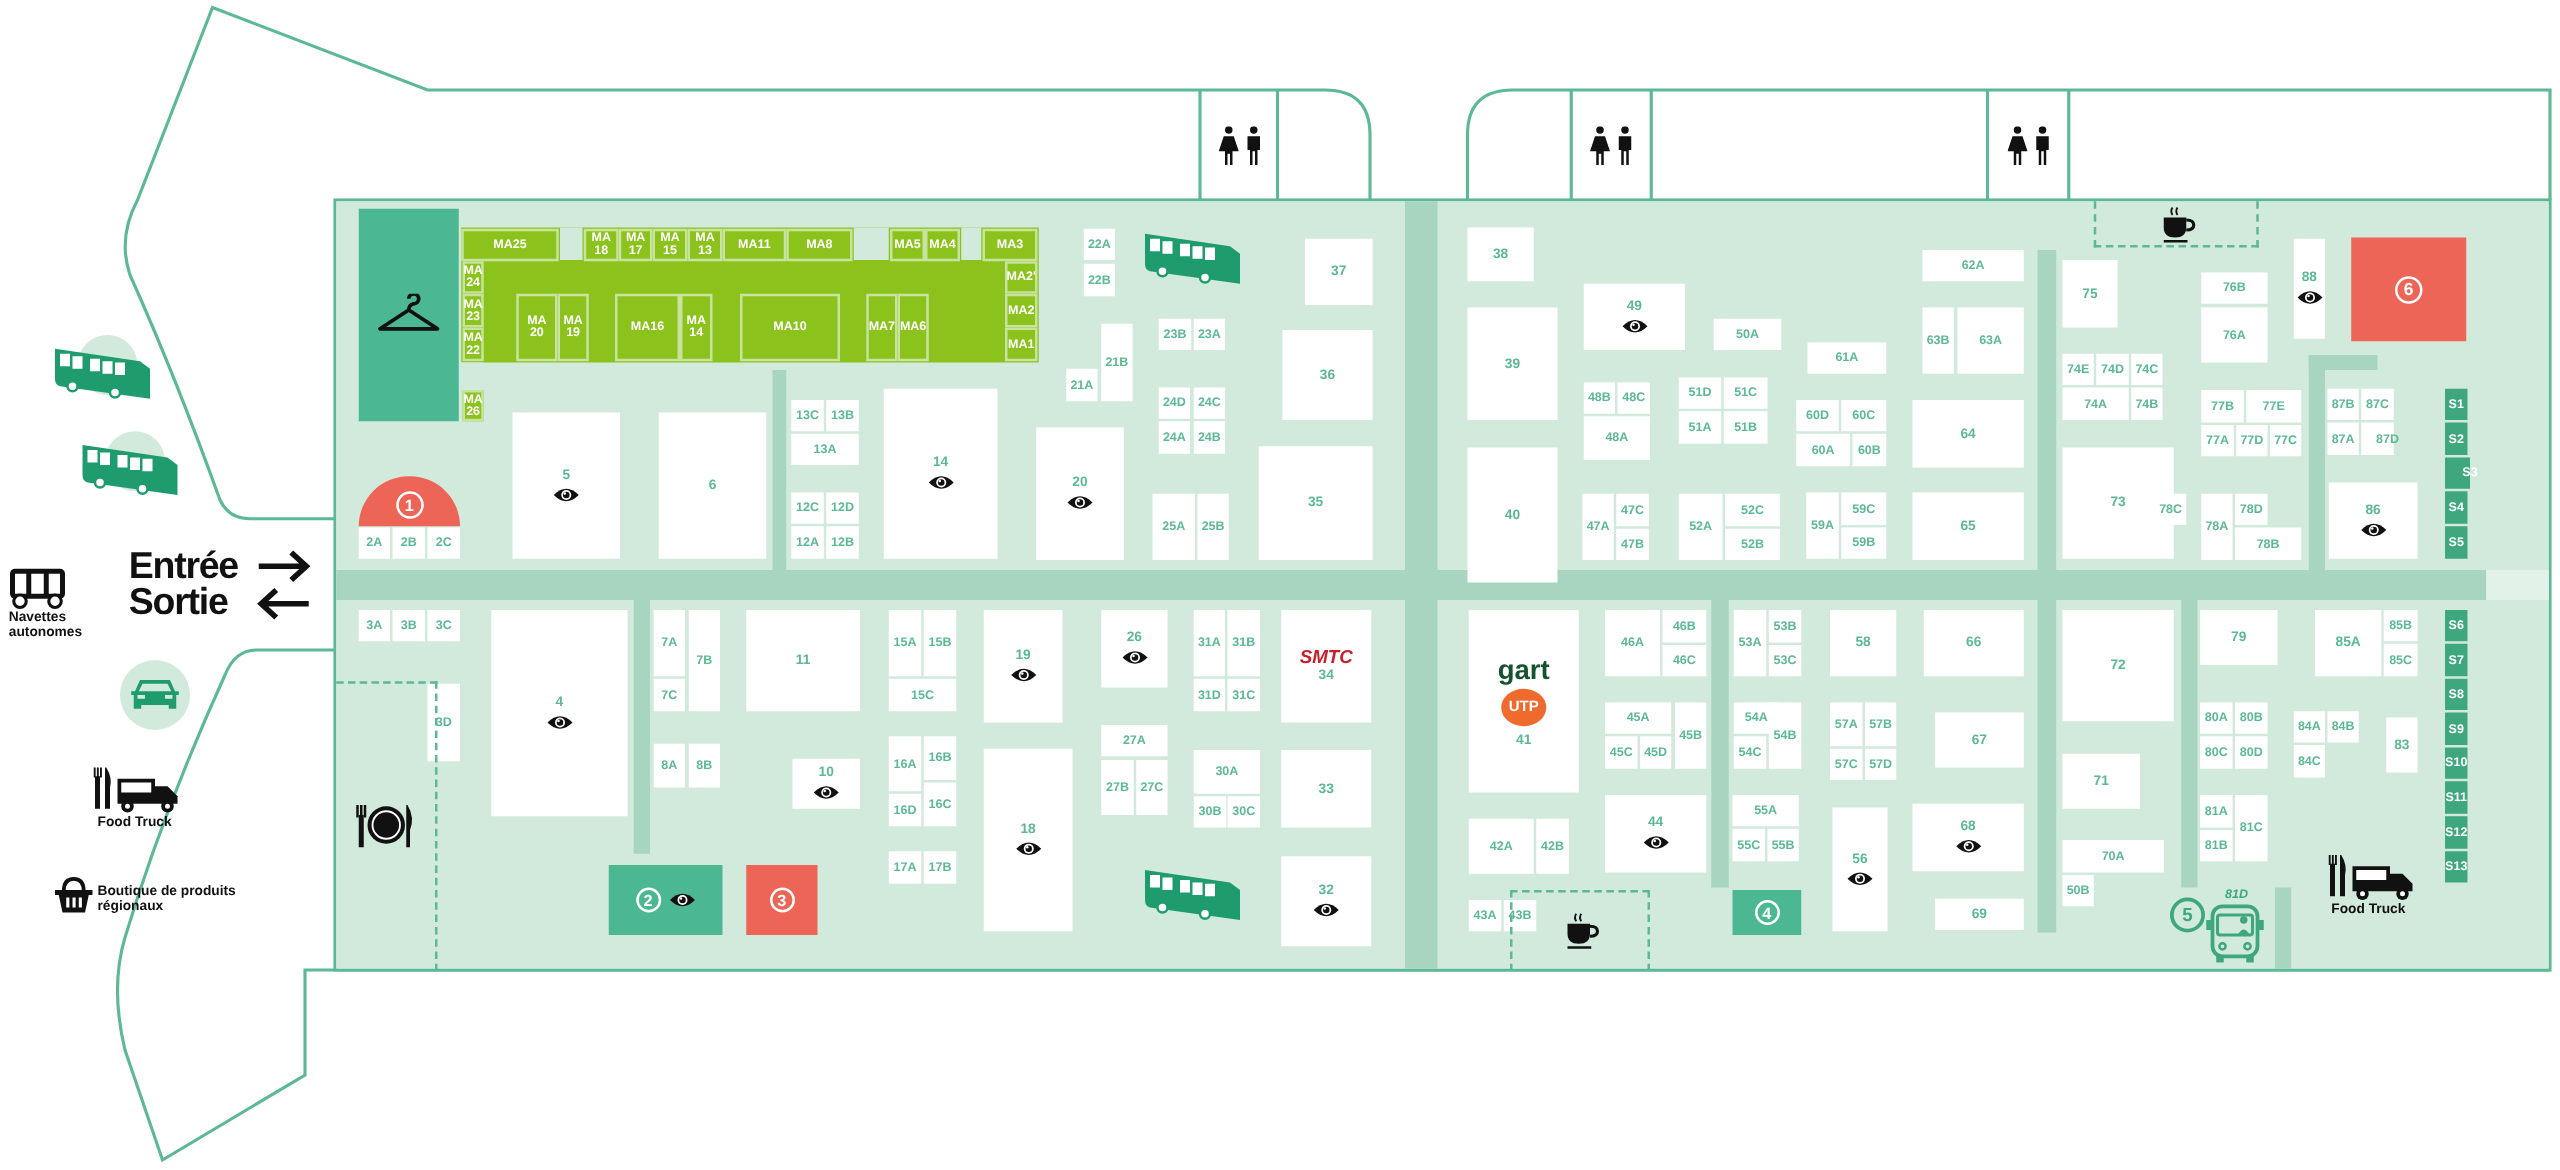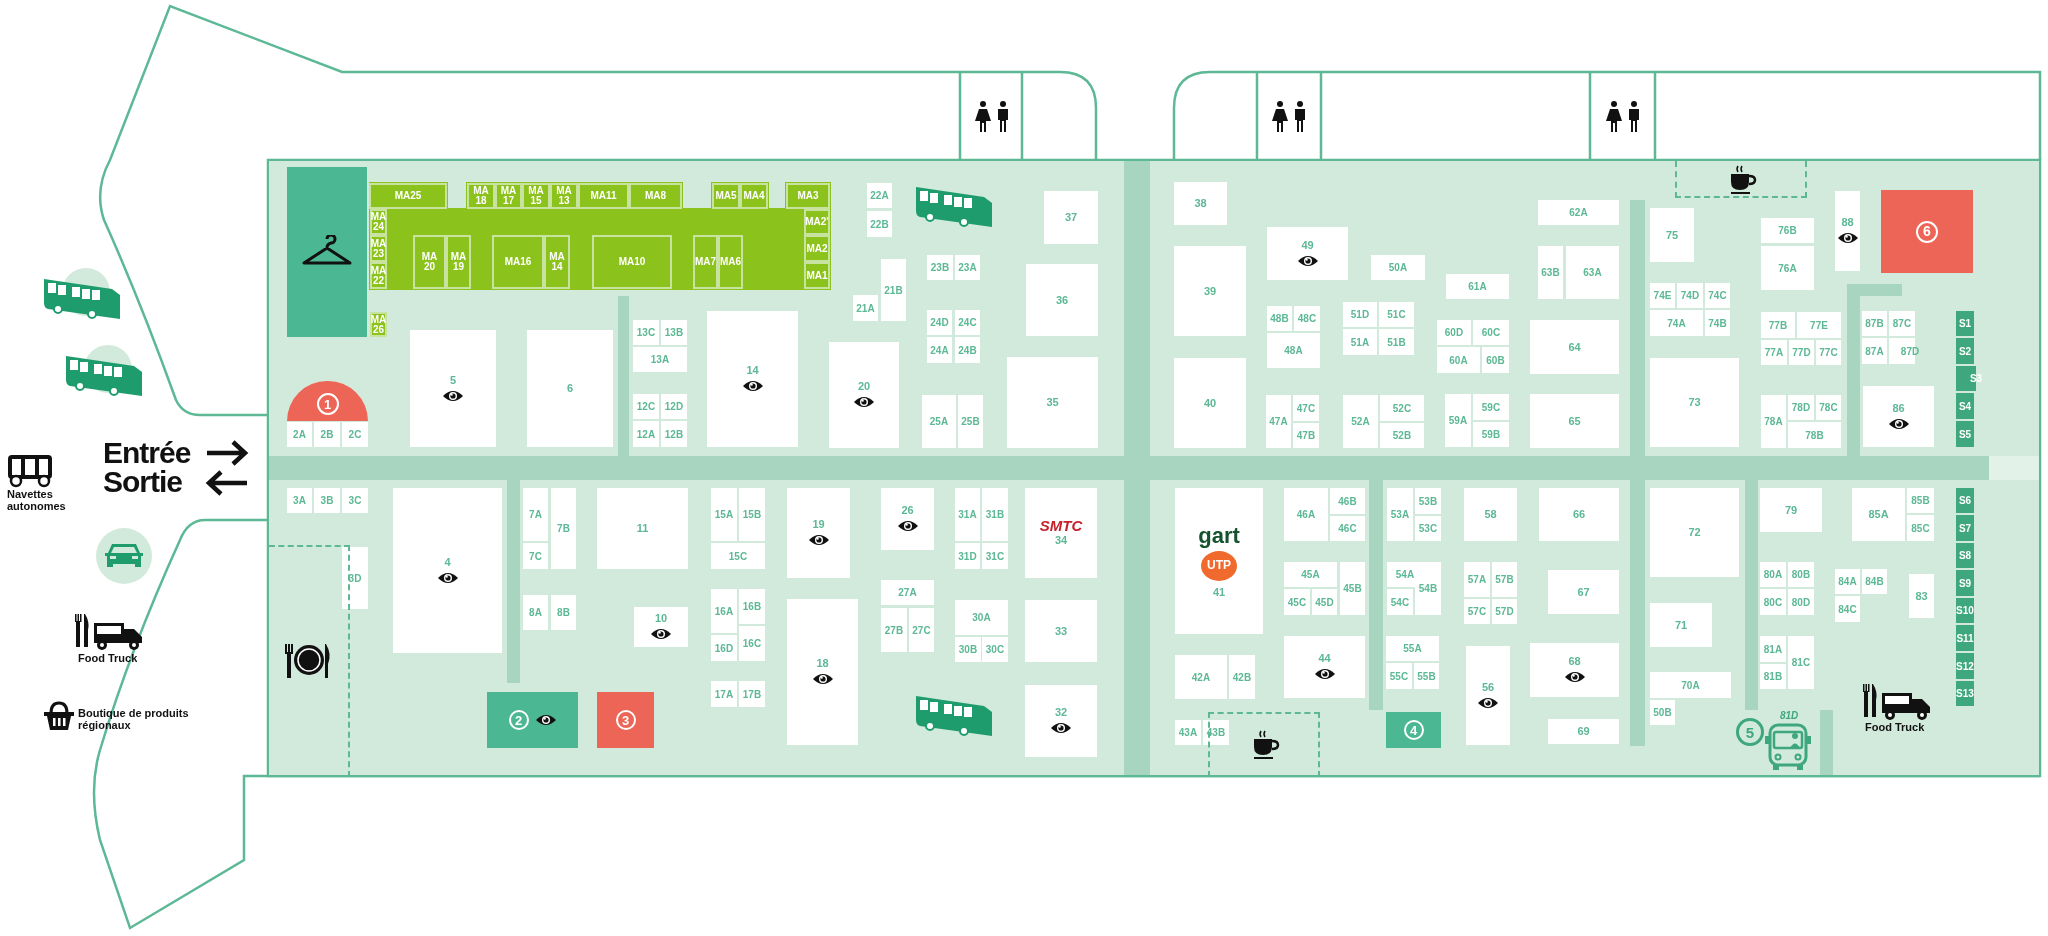--- a/index.html
+++ b/index.html
@@ -403,21 +403,21 @@
           <circle cx="11" cy="7" r="2.6" fill="#111"></circle>
           <circle cx="9.8" cy="5.8" r="1" fill="#fff"></circle>
         </svg>
       </div>
       <div class="booth" style="left: 1174px; top: 182px; width: 53px; height: 43px;">
         <span>38</span>
       </div>
       <div class="booth" style="left: 1174px; top: 246px; width: 72px; height: 90px;">
         <span>39</span>
       </div>
-      <div class="booth" style="left: 1174px; top: 358px; width: 72px; height: 90px;">
+      <div class="booth" style="left: 1174px; top: 358px; width: 72px; height: 108px;">
         <span>40</span>
       </div>
       <div class="booth" style="left: 1267px; top: 227px; width: 81px; height: 53px;">
         <span>49</span>
         <svg class="eye" viewBox="0 0 22 14">
           <path d="M1,7 Q11,-3 21,7 Q11,17 1,7Z" fill="#111"></path>
           <circle cx="11" cy="7" r="4" fill="#fff"></circle>
           <circle cx="11" cy="7" r="2.6" fill="#111"></circle>
           <circle cx="9.8" cy="5.8" r="1" fill="#fff"></circle>
         </svg>
@@ -681,21 +681,21 @@
       </div>
       <div class="booth" style="left: 1650px; top: 358px; width: 89px; height: 89px;">
         <span>73</span>
       </div>
       <div class="booth small" style="left: 1761px; top: 395px; width: 25px; height: 53px;">
         <span>78A</span>
       </div>
       <div class="booth small" style="left: 1788px; top: 395px; width: 26px; height: 25px;">
         <span>78D</span>
       </div>
-      <div class="booth small" style="left: 1816px; top: 395px; width: 25px; height: 25px;">
+      <div class="booth small" style="left: 1724px; top: 395px; width: 25px; height: 25px;">
         <span>78C</span>
       </div>
       <div class="booth small" style="left: 1788px; top: 422px; width: 53px; height: 26px;">
         <span>78B</span>
       </div>
       <div class="booth" style="left: 1863px; top: 386px; width: 71px; height: 61px;">
         <span>86</span>
         <svg class="eye" viewBox="0 0 22 14">
           <path d="M1,7 Q11,-3 21,7 Q11,17 1,7Z" fill="#111"></path>
           <circle cx="11" cy="7" r="4" fill="#fff"></circle>

